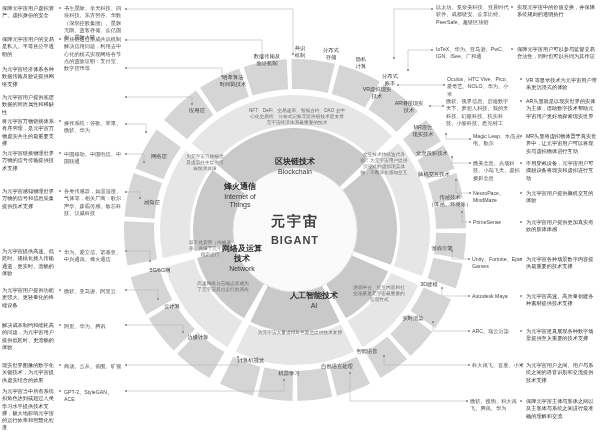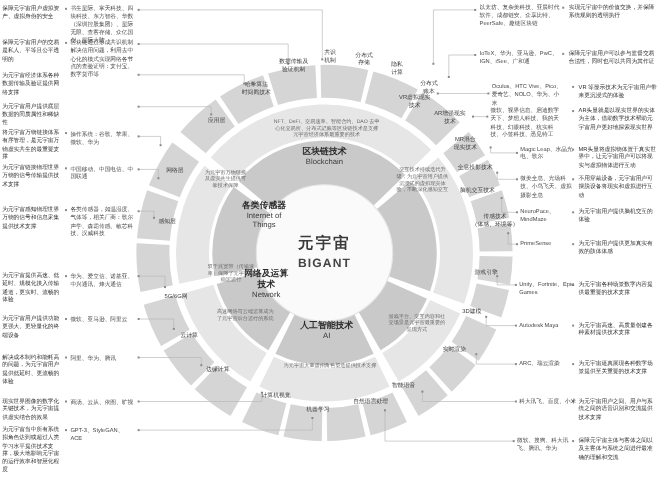--- a/index.html
+++ b/index.html
@@ -164,35 +164,35 @@
       <rect x="520.1" y="330.1" width="1.8" height="1.8" fill="#8a8a8a"></rect>
       <rect x="520.1" y="364.1" width="1.8" height="1.8" fill="#8a8a8a"></rect>
       <rect x="520.1" y="400.1" width="1.8" height="1.8" fill="#8a8a8a"></rect>
     </svg>
 
   <div class="center-label">
     <div class="c1">元宇宙</div>
     <div class="c3">BIGANT</div>
   </div>
 
-  <div class="sector" style="left:295px;top:143px;width:72px">
+  <div class="sector" style="left:295px;top:167px;width:72px">
     <div class="zh">区块链技术</div>
     <div class="en">Blockchain</div>
   </div>
   <div class="sector" style="left:240px;top:196px;width:56px">
-    <div class="zh">各类传感器</div>
+    <div class="zh">烽火通信</div>
     <div class="en">Internet of
 Things</div>
   </div>
   <div class="sector" style="left:242px;top:259px;width:54px">
     <div class="zh">网络及运算
 技术</div>
     <div class="en">Network</div>
   </div>
-  <div class="sector" style="left:297px;top:301px;width:64px">
+  <div class="sector" style="left:314px;top:301px;width:64px">
     <div class="zh">人工智能技术</div>
     <div class="en">AI</div>
   </div>
 
   <div class="band" style="left:297px;top:117px;width:98px">NFT、DeFi、交易速率、智能合约、DAO 去中心化交易所、分布式记账等区块链技术是支撑元宇宙经济体系最重要的技术</div>
   <div class="band" style="left:205px;top:163px;width:40px">为元宇宙万物链接及虚实共生提供可靠技术保障</div>
   <div class="band" style="left:384px;top:164px;width:48px">交互技术持续迭代升级，为元宇宙用户提供沉浸式的虚拟现实体验，不断深化感知交互</div>
   <div class="band" style="left:210px;top:249px;width:44px">双千兆宽带（传输速率）保障了元宇宙的稳定运行</div>
   <div class="band" style="left:223px;top:287px;width:52px">高速网络与云端运算成为了元宇宙后台运行的系统</div>
   <div class="band" style="left:379px;top:294px;width:52px">游戏平台、交互内容和社交场景是元宇宙最重要的呈现方式</div>

